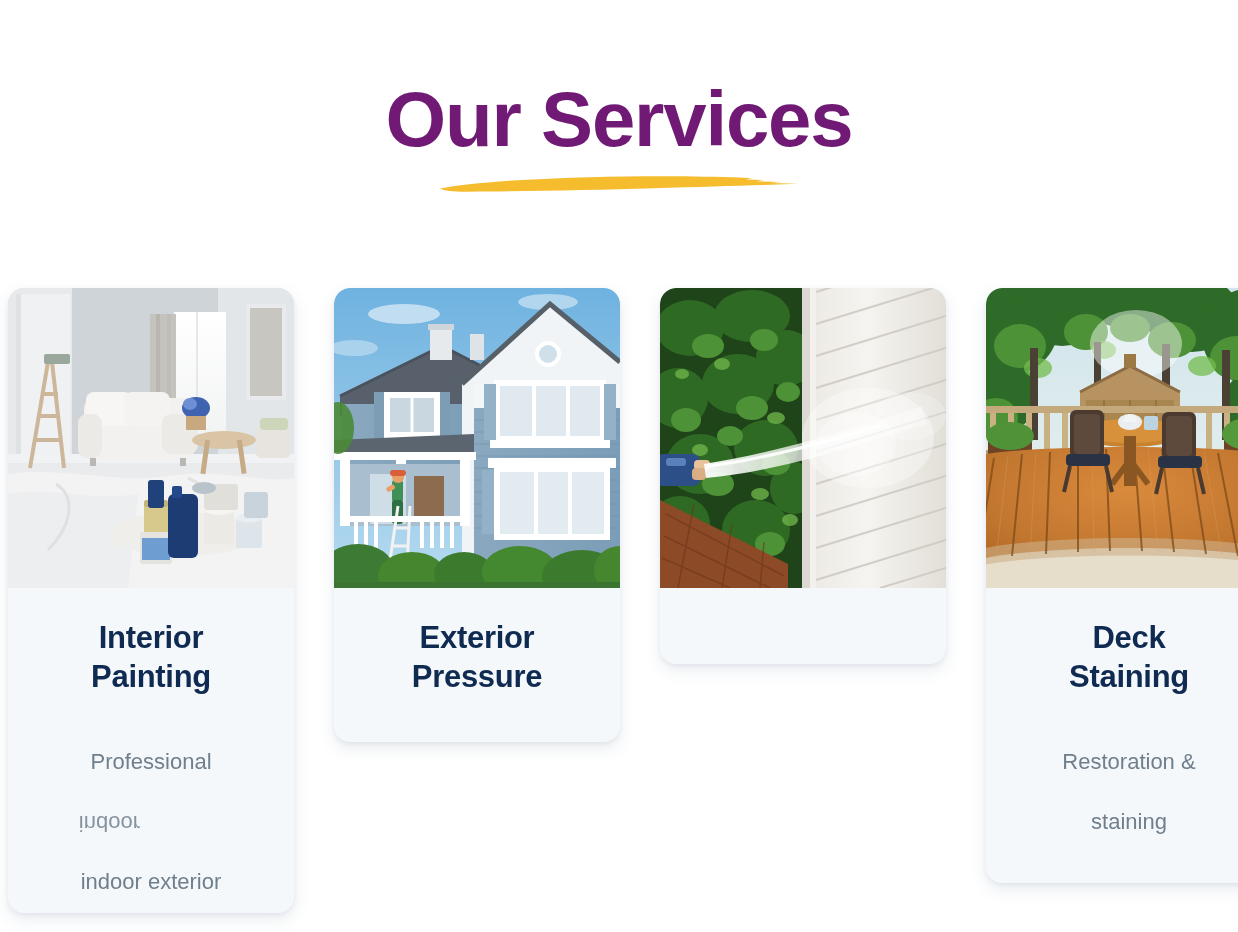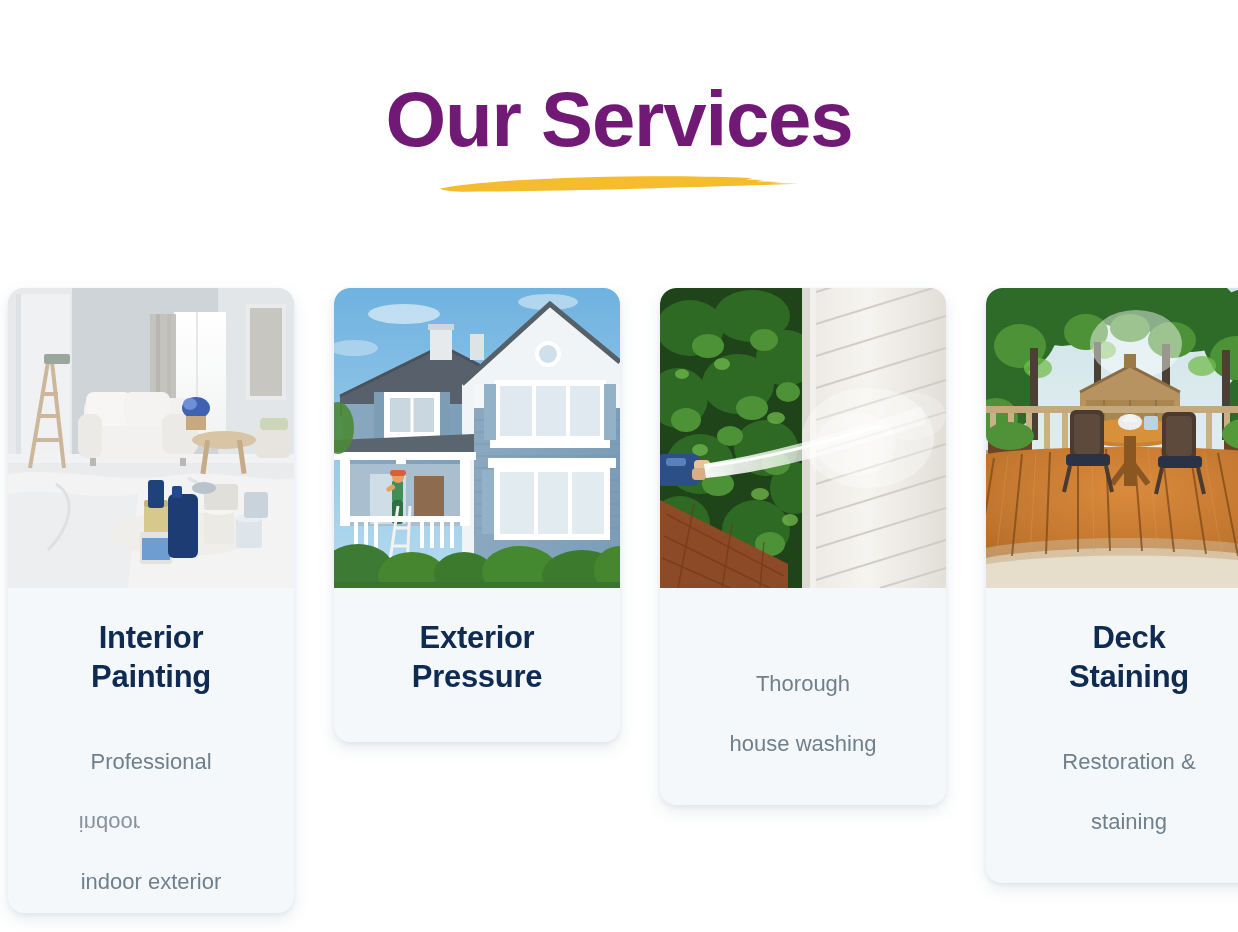--- a/index.html
+++ b/index.html
@@ -464,24 +464,20 @@
 
           <path d="M44 176 C96 168, 156 152, 214 134 L262 118 L266 136 L214 152 C156 170, 96 186, 46 190 Z" fill="url(#p3spray)"></path>
           <path d="M48 178 C100 172, 160 156, 220 138" stroke="#ffffff" stroke-width="3" fill="none" opacity="0.9"></path>
 
           <ellipse cx="208" cy="150" rx="66" ry="50" fill="#ffffff" opacity="0.35"></ellipse>
           <ellipse cx="196" cy="156" rx="40" ry="32" fill="#ffffff" opacity="0.3"></ellipse>
           <ellipse cx="250" cy="128" rx="36" ry="24" fill="#ffffff" opacity="0.22"></ellipse>
         </svg>
       </div>
       <div class="card-body">
-        <div class="card-desc">
-          <span>Thorough</span><br>
-          <span>house washing</span>
-        </div>
       </div>
     </div>
 
     <div class="card">
       <div class="card-media">
         <svg viewBox="0 0 286 300" preserveAspectRatio="xMidYMid slice" aria-hidden="true">
           <defs>
             <radialGradient id="d4deck" cx="50%" cy="30%" r="80%">
               <stop offset="0%" stop-color="#d98a3c"></stop>
                 <stop offset="60%" stop-color="#c1762f"></stop>

